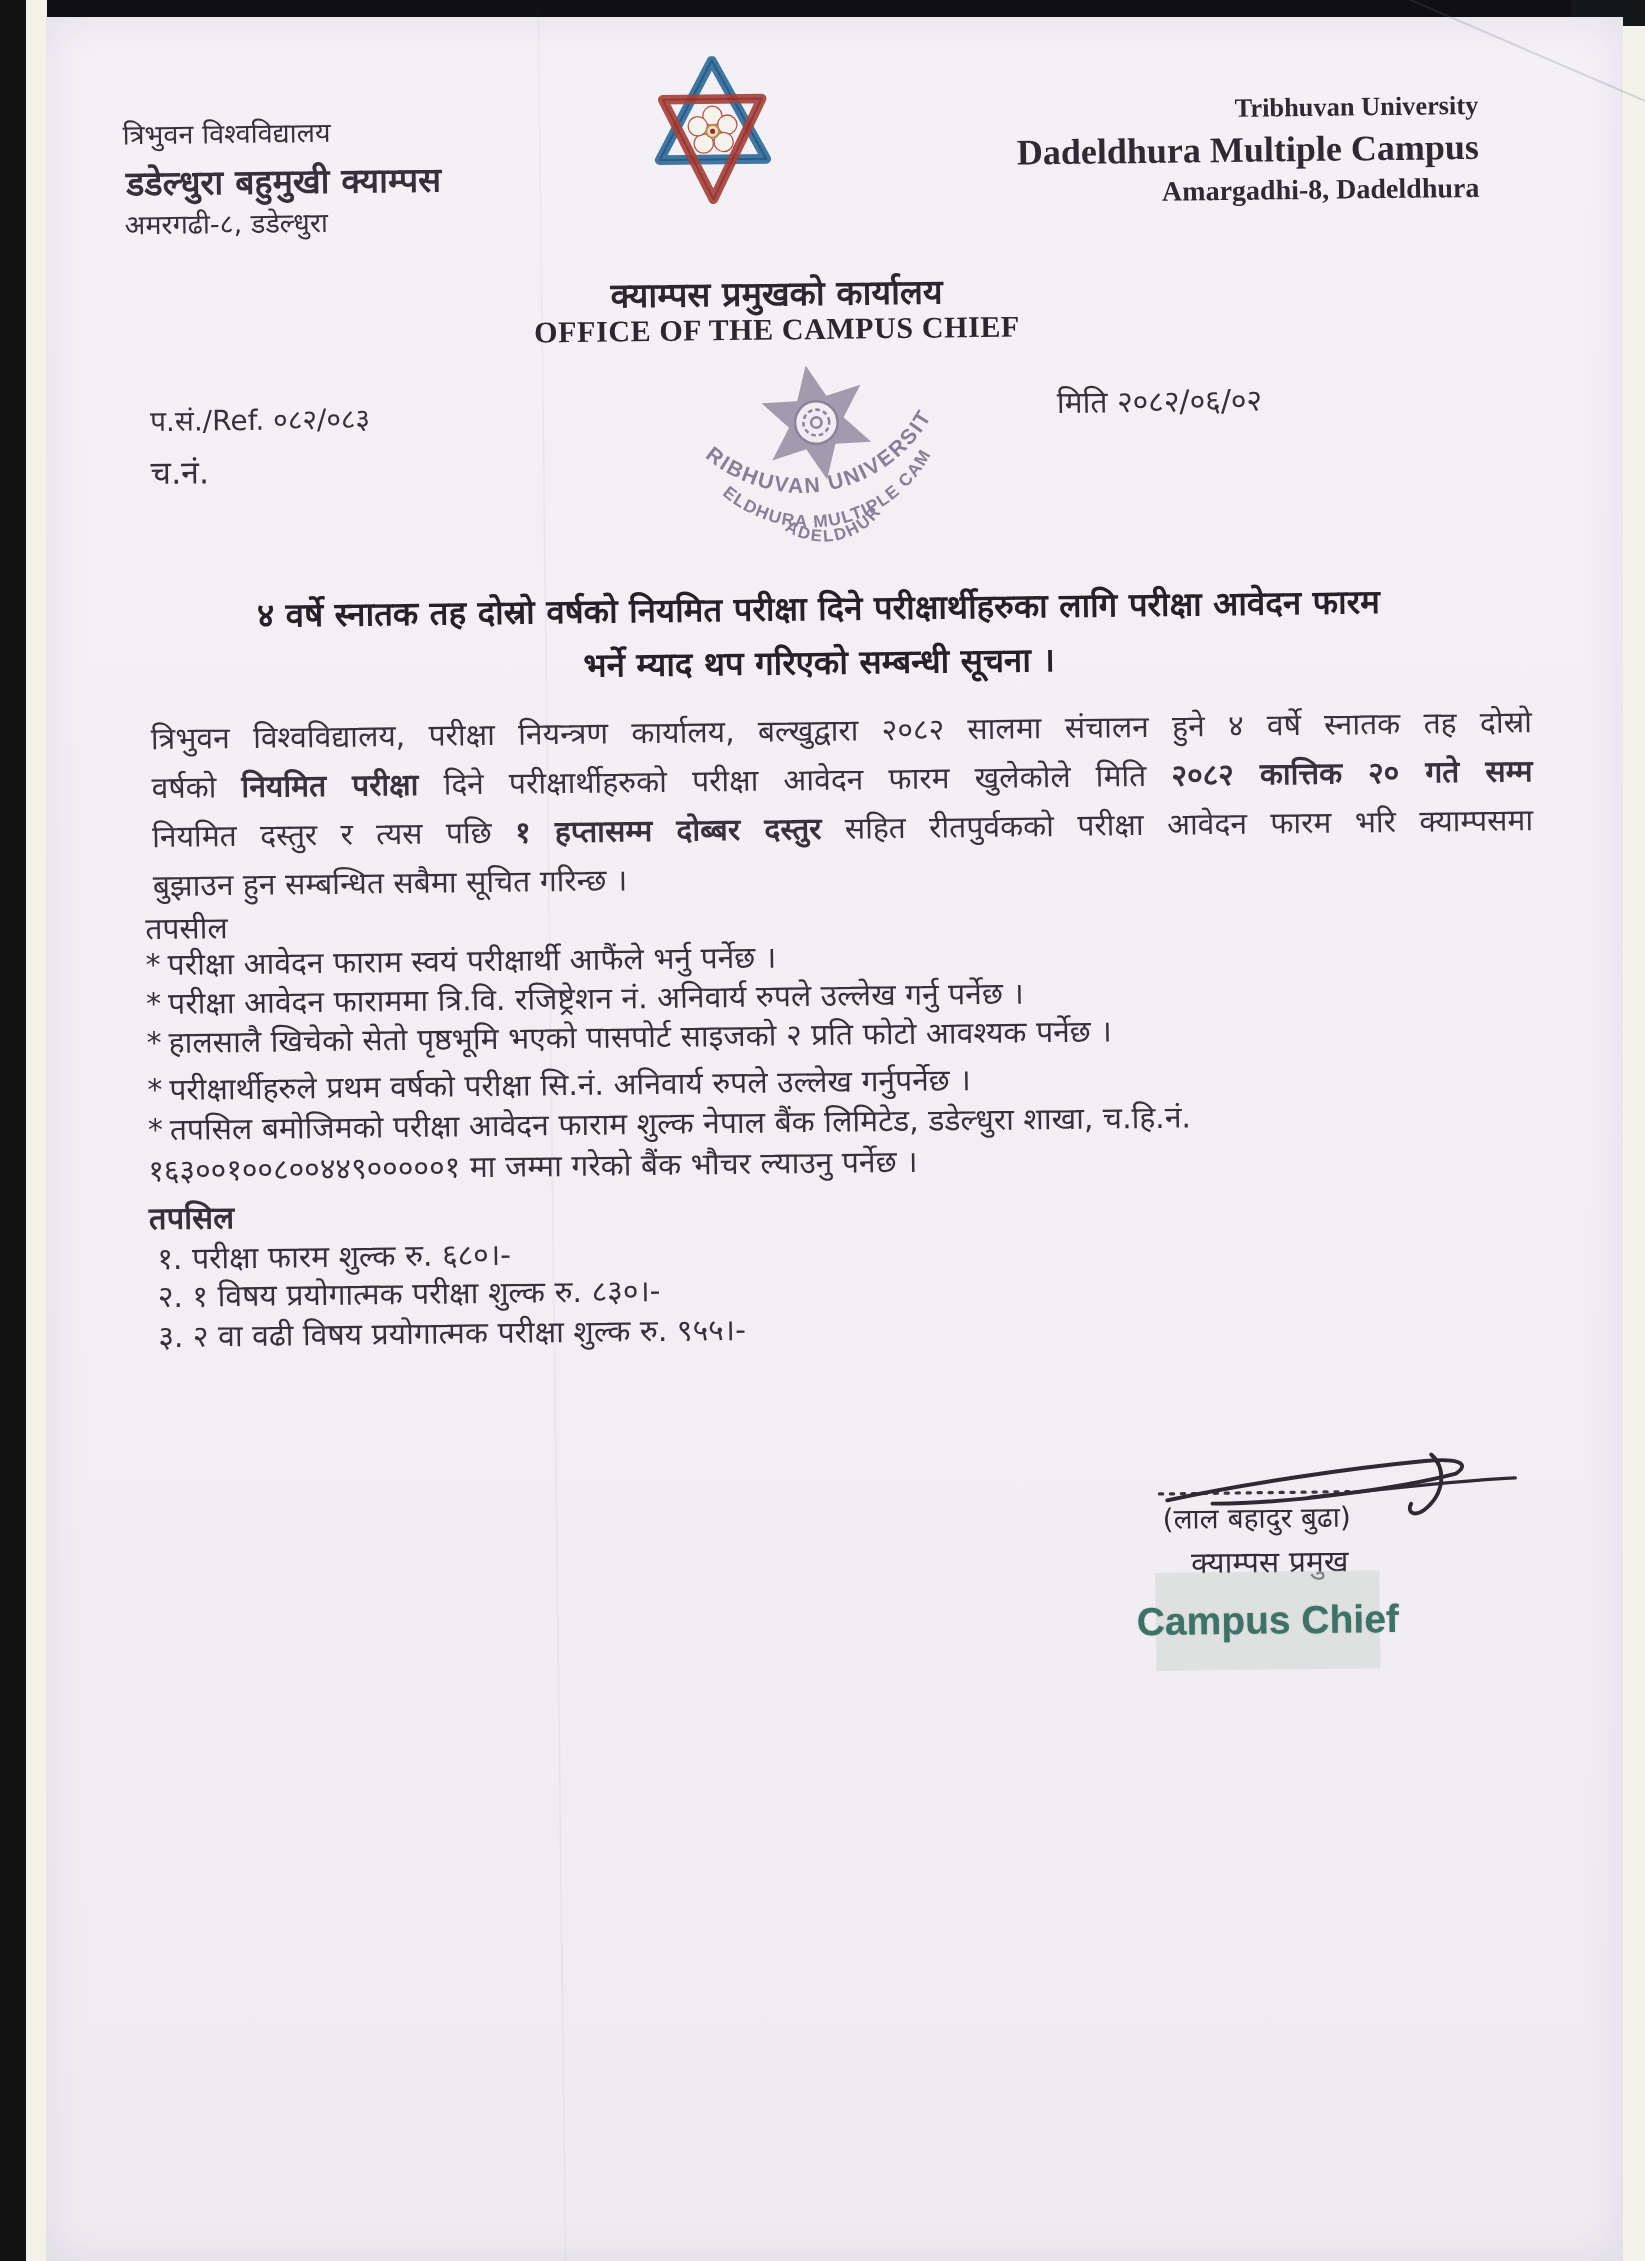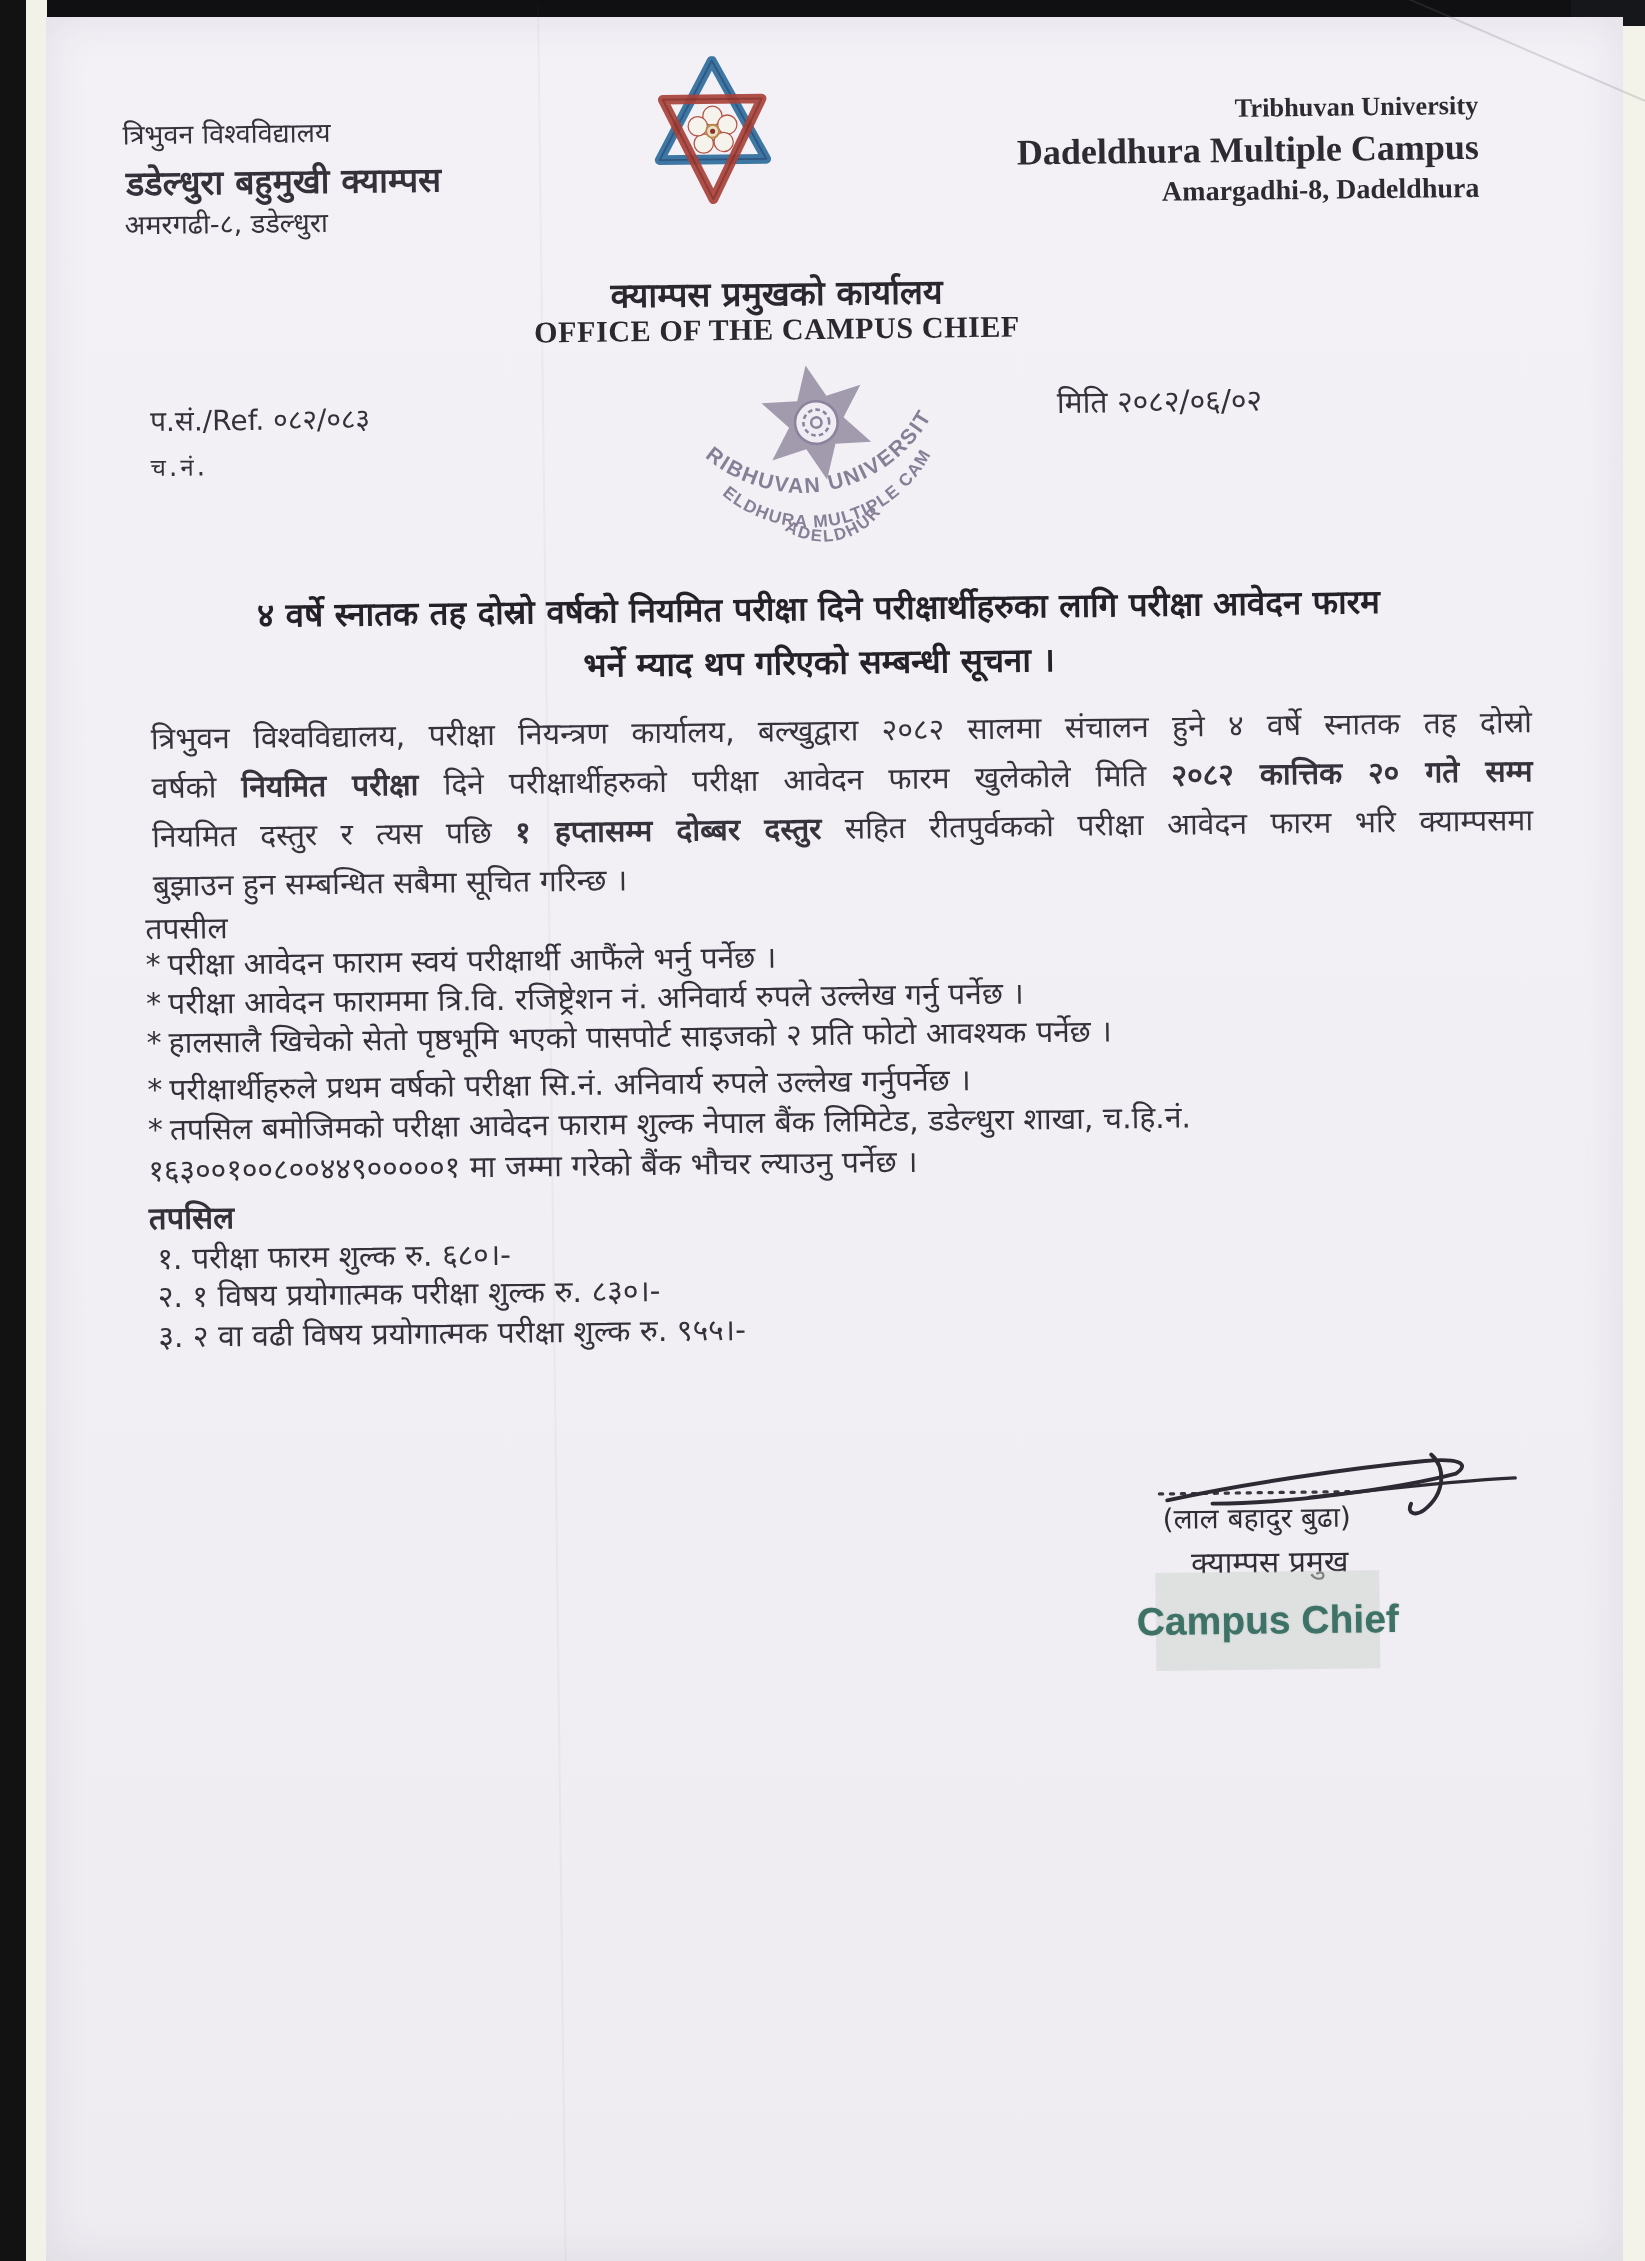--- a/index.html
+++ b/index.html
@@ -33,21 +33,21 @@
   .hr{left:902px;top:98px;width:588px;display:flex;flex-direction:column;align-items:flex-end;
       text-align:right;color:#2e2a32;}
   .hr1{font-size:26.4px;font-weight:bold;}
   .hr2{font-size:36px;font-weight:bold;margin-top:5.2px;}
   .hr3{font-size:28px;font-weight:bold;margin-top:3.9px;}
   
   .off-np{left:496px;top:269px;width:580px;text-align:center;font-size:34px;font-weight:bold;color:#2b272f;}
   .off-en{left:496px;top:312px;width:580px;text-align:center;font-size:30px;font-weight:bold;color:#2b272f;letter-spacing:0.6px;}
   
   .ref{left:158px;top:393px;font-size:28px;}
-  .chno{left:158px;top:442px;font-size:24px;font-family:Liberation Mono, monospace;}
+  .chno{left:158px;top:442px;font-size:32px;}
   .date{left:1065px;top:384px;font-size:30px;}
   
   .t1{left:146px;top:585px;width:1356px;text-align:center;font-size:33px;font-weight:bold;color:#242128;}
   .t2{left:146px;top:639px;width:1356px;text-align:center;font-size:33px;font-weight:bold;color:#242128;}
   
   .bodyline{left:155px;width:1381px;font-size:30px;color:#37333c;}
   .just{text-align:justify;text-align-last:justify;}
   .bl1{top:709px;} .bl2{top:758px;} .bl3{top:807px;} .bl4{top:856px;}
   
   .h-tapsil1{left:147px;top:899px;font-size:30px;}

